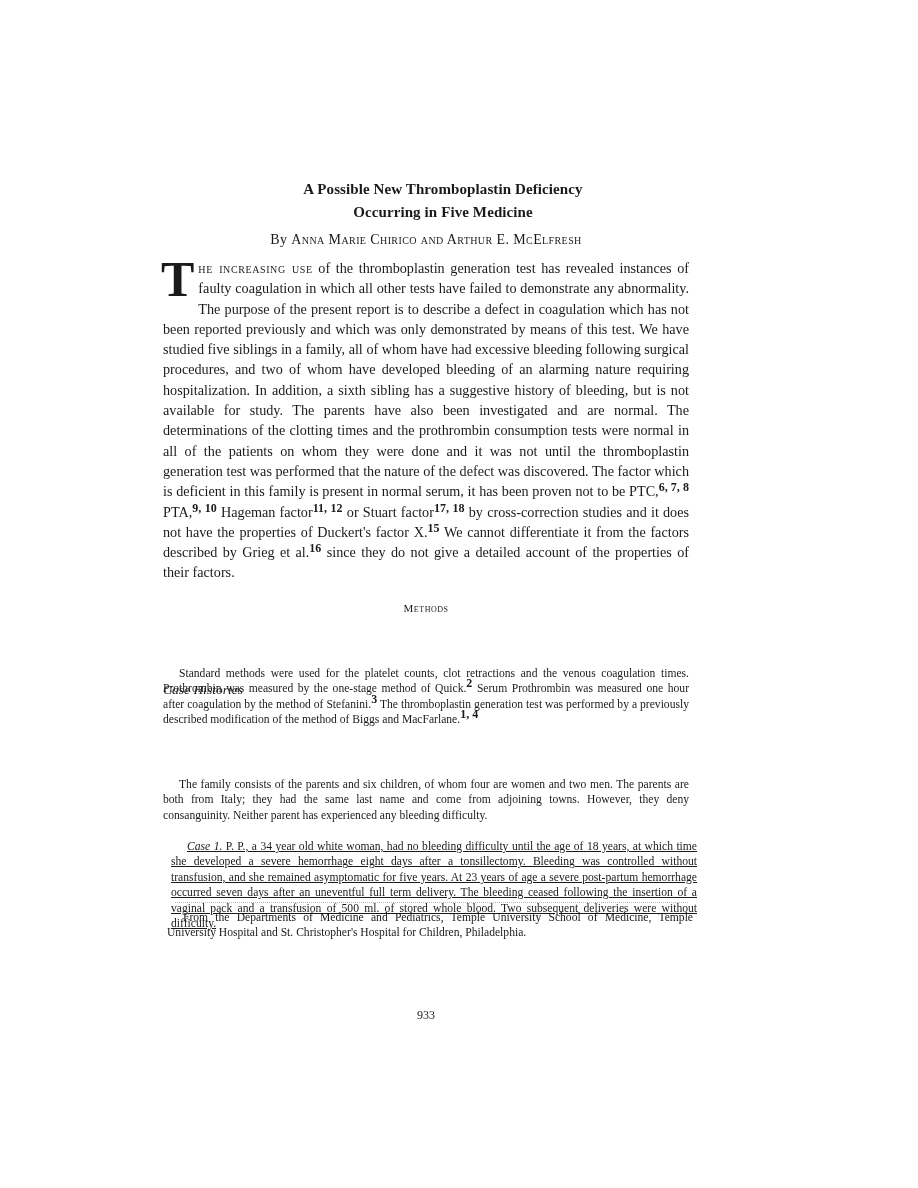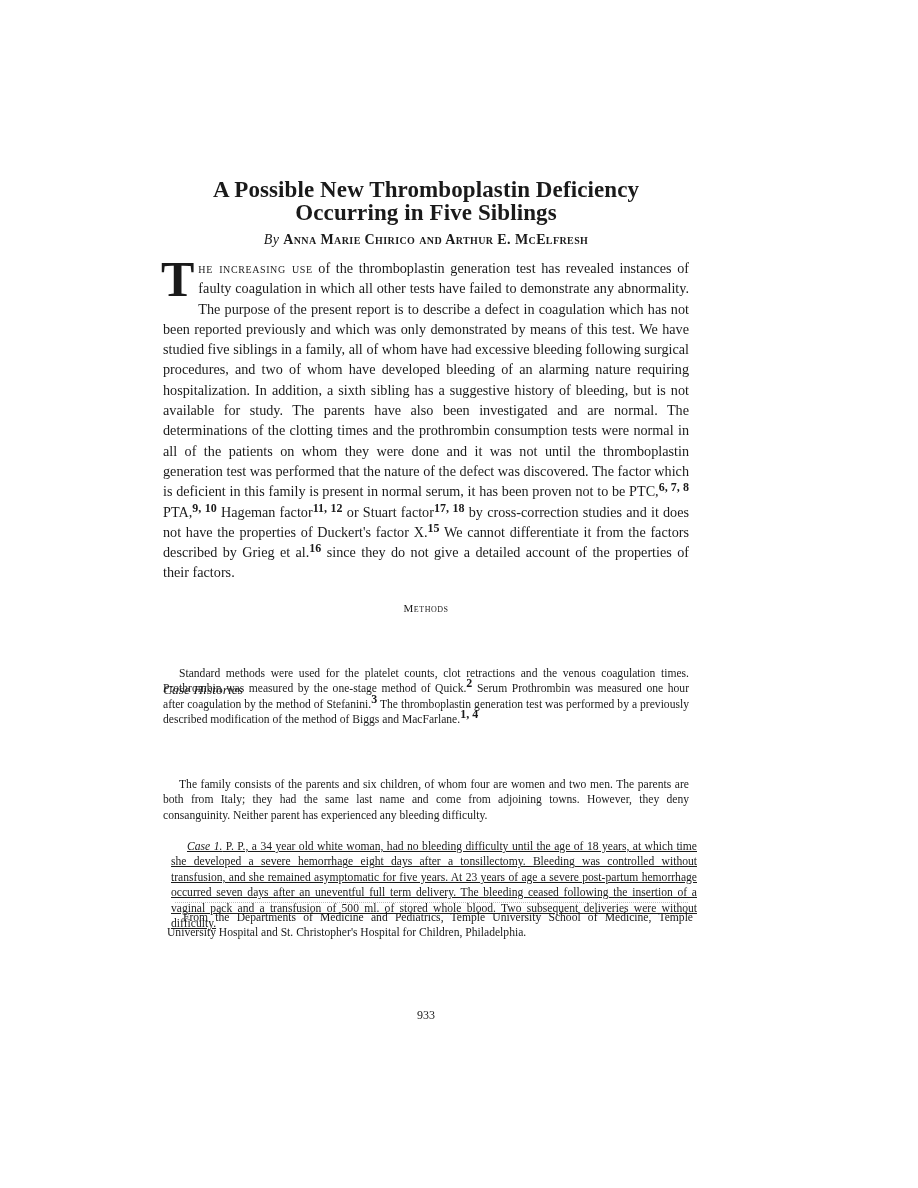--- a/index.html
+++ b/index.html
@@ -1,24 +1,24 @@
 <!DOCTYPE html>
 <html><head>
 <meta charset="utf-8">
 <style>
   html, body { margin: 0; padding: 0; background: #ffffff; }
   body { width: 918px; height: 1188px; position: relative; overflow: hidden;
          font-family: "Liberation Serif", "DejaVu Serif", serif; color: #1a1a1a; }
   .page { position: absolute; left: 163px; top: 0; width: 526px; }
-  .title { position: absolute; top: 178px; left: 0; width: 526px; text-align: center;
-           font-weight: bold; font-size: 23px; line-height: 23px; letter-spacing: 0.1px; }
+  .title { position: absolute; top: 178px; left: 17px; width: 526px; text-align: center;
+           font-weight: bold; font-size: 15px; line-height: 23px; letter-spacing: 0.1px; }
   .byline { position: absolute; top: 232px; left: 0; width: 526px; text-align: center;
             font-size: 14px; letter-spacing: 0.4px; }
-  .byline .by { font-style: italic; }
-  .sc { font-variant: small-caps; font-weight: bold; }
+  .byline .by { }
+  .sc { font-variant: small-caps; }
   .intro { position: absolute; top: 258px; left: 0; width: 526px; font-size: 14.2px;
            line-height: 20.3px; text-align: justify; }
   .dropcap { float: left; font-size: 50px; line-height: 40px; font-weight: bold;
              margin: 1px 4px 0 -2px; }
   .intro .lead { font-variant: small-caps; letter-spacing: 0.6px; }
   sup { font-size: 12px; line-height: 0; vertical-align: 5px; font-weight: bold; }
   .methods-h { position: absolute; top: 602px; left: 0; width: 526px; text-align: center;
                font-size: 11px; font-variant: small-caps; letter-spacing: 0.5px; }
   .small { font-size: 11.6px; line-height: 15.4px; text-align: justify; }
   .methods-p { position: absolute; top: 626px; left: 0; width: 526px; }
@@ -34,21 +34,21 @@
              font-size: 12px; font-family: Liberation Serif, serif; }
   p { margin: 0; }
 </style>
 </head>
 <body>
 
 <div class="page">
 
   <div class="title">
     <div>A Possible New Thromboplastin Deficiency</div>
-    <div>Occurring in Five Siblings</div>
+    <div>Occurring in Five Medicine</div>
   </div>
 
   <div class="byline">
     <span class="by">By</span>
     <span class="sc">Anna Marie Chirico and Arthur E. McElfresh</span>
   </div>
 
   <div class="intro">
     <span class="dropcap">T</span><span class="lead">he increasing use</span><span> of the thromboplastin generation test has revealed instances of faulty coagulation in which all other tests have failed to demonstrate any abnormality. The purpose of the present report is to describe a defect in coagulation which has not been reported previously and which was only demonstrated by means of this test. We have studied five siblings in a family, all of whom have had excessive bleeding following surgical procedures, and two of whom have developed bleeding of an alarming nature requiring hospitalization. In addition, a sixth sibling has a suggestive history of bleeding, but is not available for study. The parents have also been investigated and are normal. The determinations of the clotting times and the prothrombin consumption tests were normal in all of the patients on whom they were done and it was not until the thromboplastin generation test was performed that the nature of the defect was discovered. The factor which is deficient in this family is present in normal serum, it has been proven not to be PTC,</span><sup>6, 7, 8</sup><span> PTA,</span><sup>9, 10</sup><span> Hageman factor</span><sup>11, 12</sup><span> or Stuart factor</span><sup>17, 18</sup><span> by cross-correction studies and it does not have the properties of Duckert's factor X.</span><sup>15</sup><span> We cannot differentiate it from the factors described by Grieg et al.</span><sup>16</sup><span> since they do not give a detailed account of the properties of their factors.</span>
   </div>

